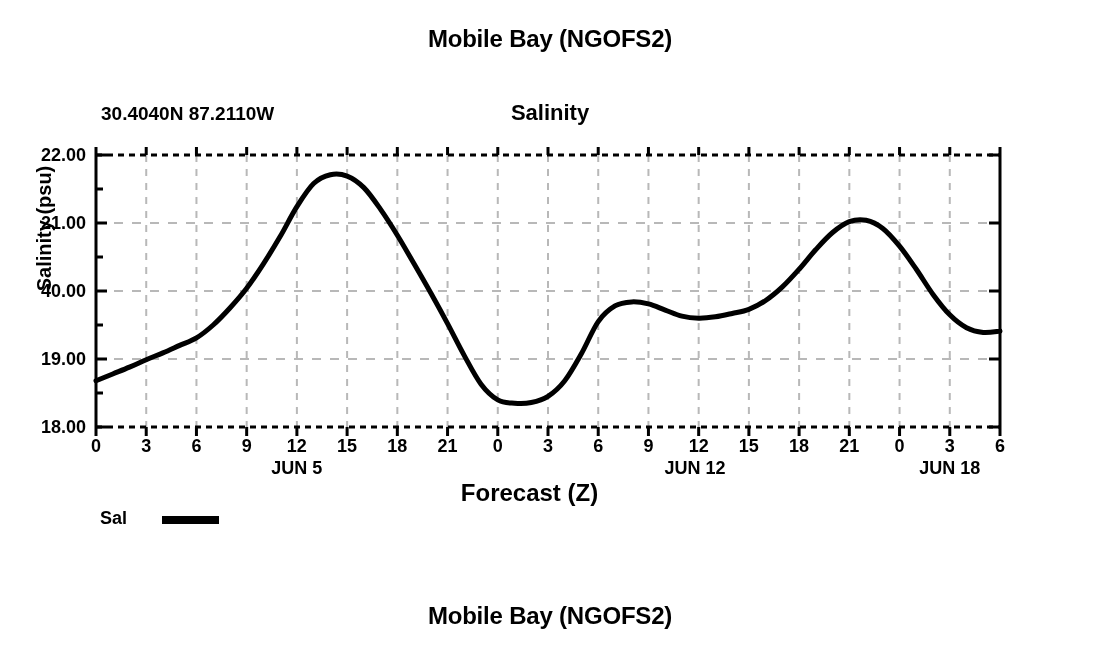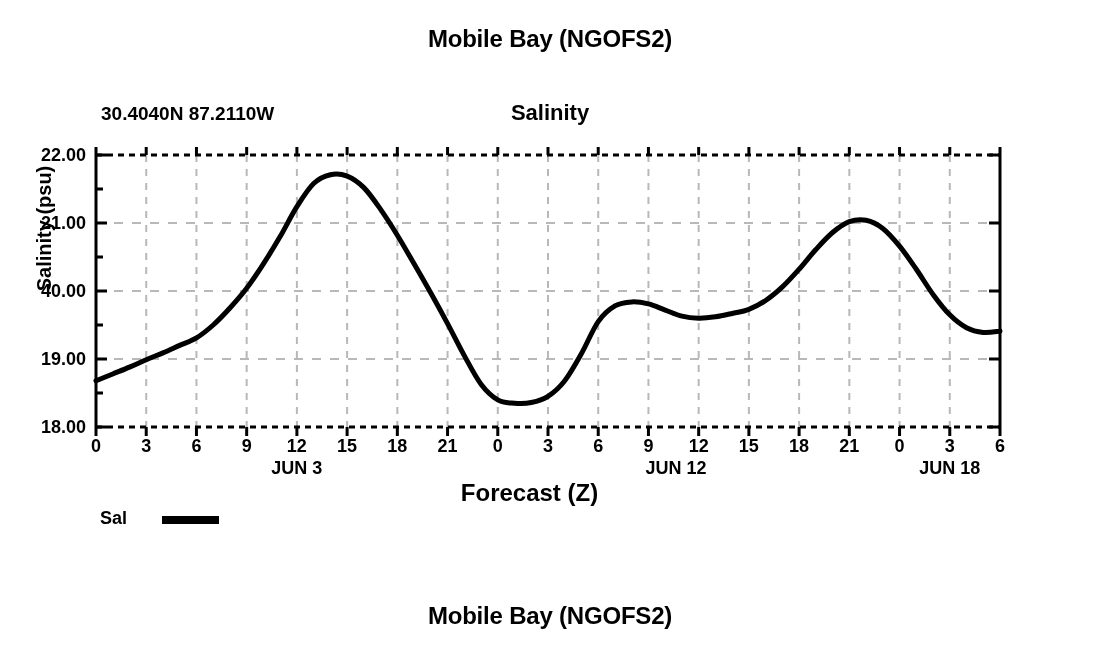--- a/index.html
+++ b/index.html
@@ -248,22 +248,22 @@
       <div class="xtick-label" style="left: 628.444px;">9</div>
       <div class="xtick-label" style="left: 678.667px;">12</div>
       <div class="xtick-label" style="left: 728.889px;">15</div>
       <div class="xtick-label" style="left: 779.111px;">18</div>
       <div class="xtick-label" style="left: 829.333px;">21</div>
       <div class="xtick-label" style="left: 879.556px;">0</div>
       <div class="xtick-label" style="left: 929.778px;">3</div>
       <div class="xtick-label" style="left: 980px;">6</div>
     </div>
   <div id="daylabels">
-      <div class="daylabel" style="left: 236.889px;">JUN 3</div>
-      <div class="daylabel" style="left: 616px;">JUN 12</div>
+      <div class="daylabel" style="left: 236.889px;">JUN 5</div>
+      <div class="daylabel" style="left: 635px;">JUN 12</div>
       <div class="daylabel" style="left: 889.778px;">JUN 18</div>
     </div>
 
   <div class="legend-label">Sal</div>
   <div class="legend-swatch"></div>
 
   <div class="title-bottom">Mobile Bay (NGOFS2)</div>
 
 </div>
 

